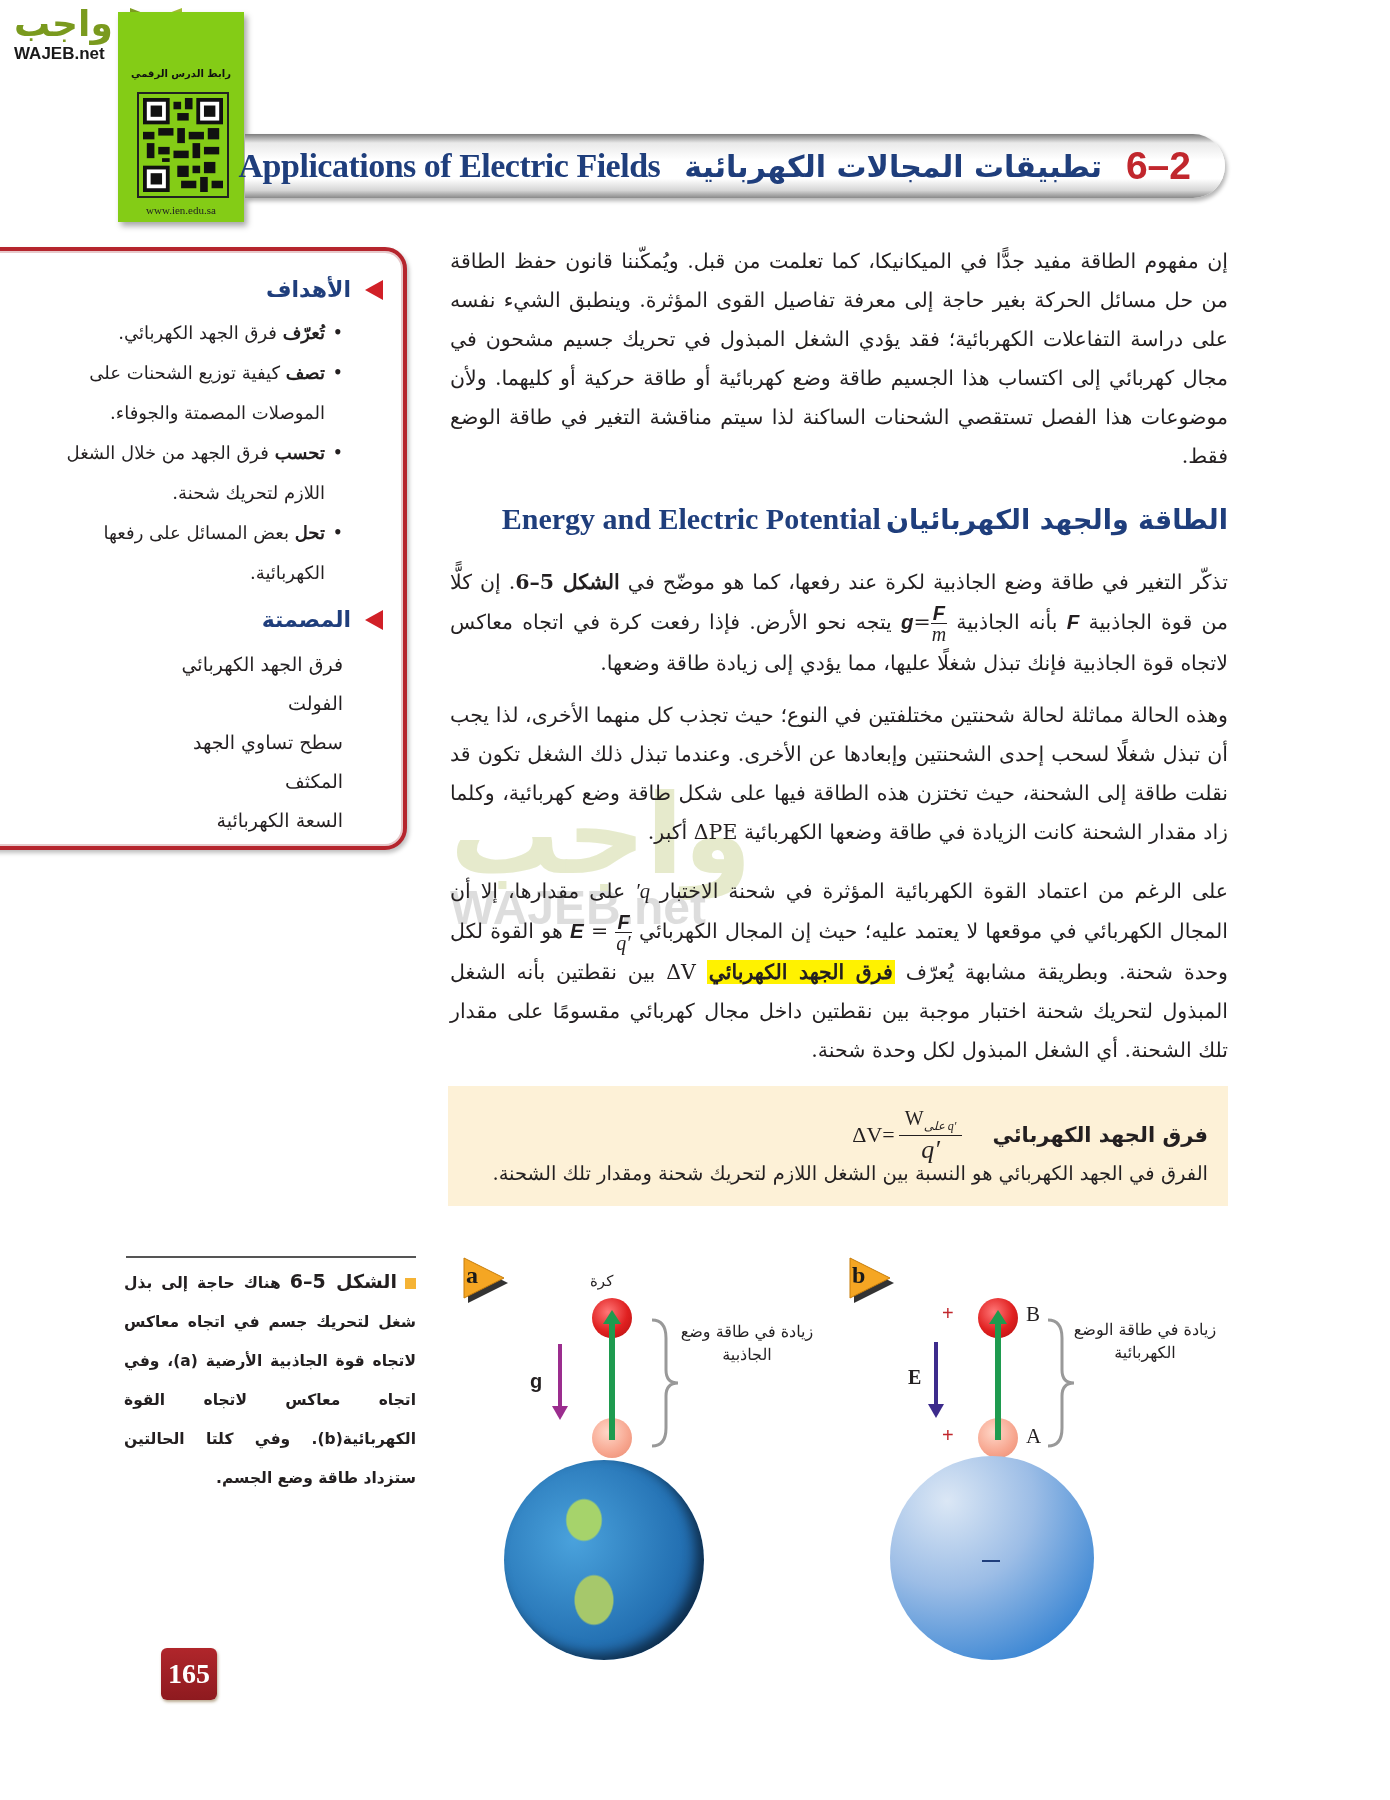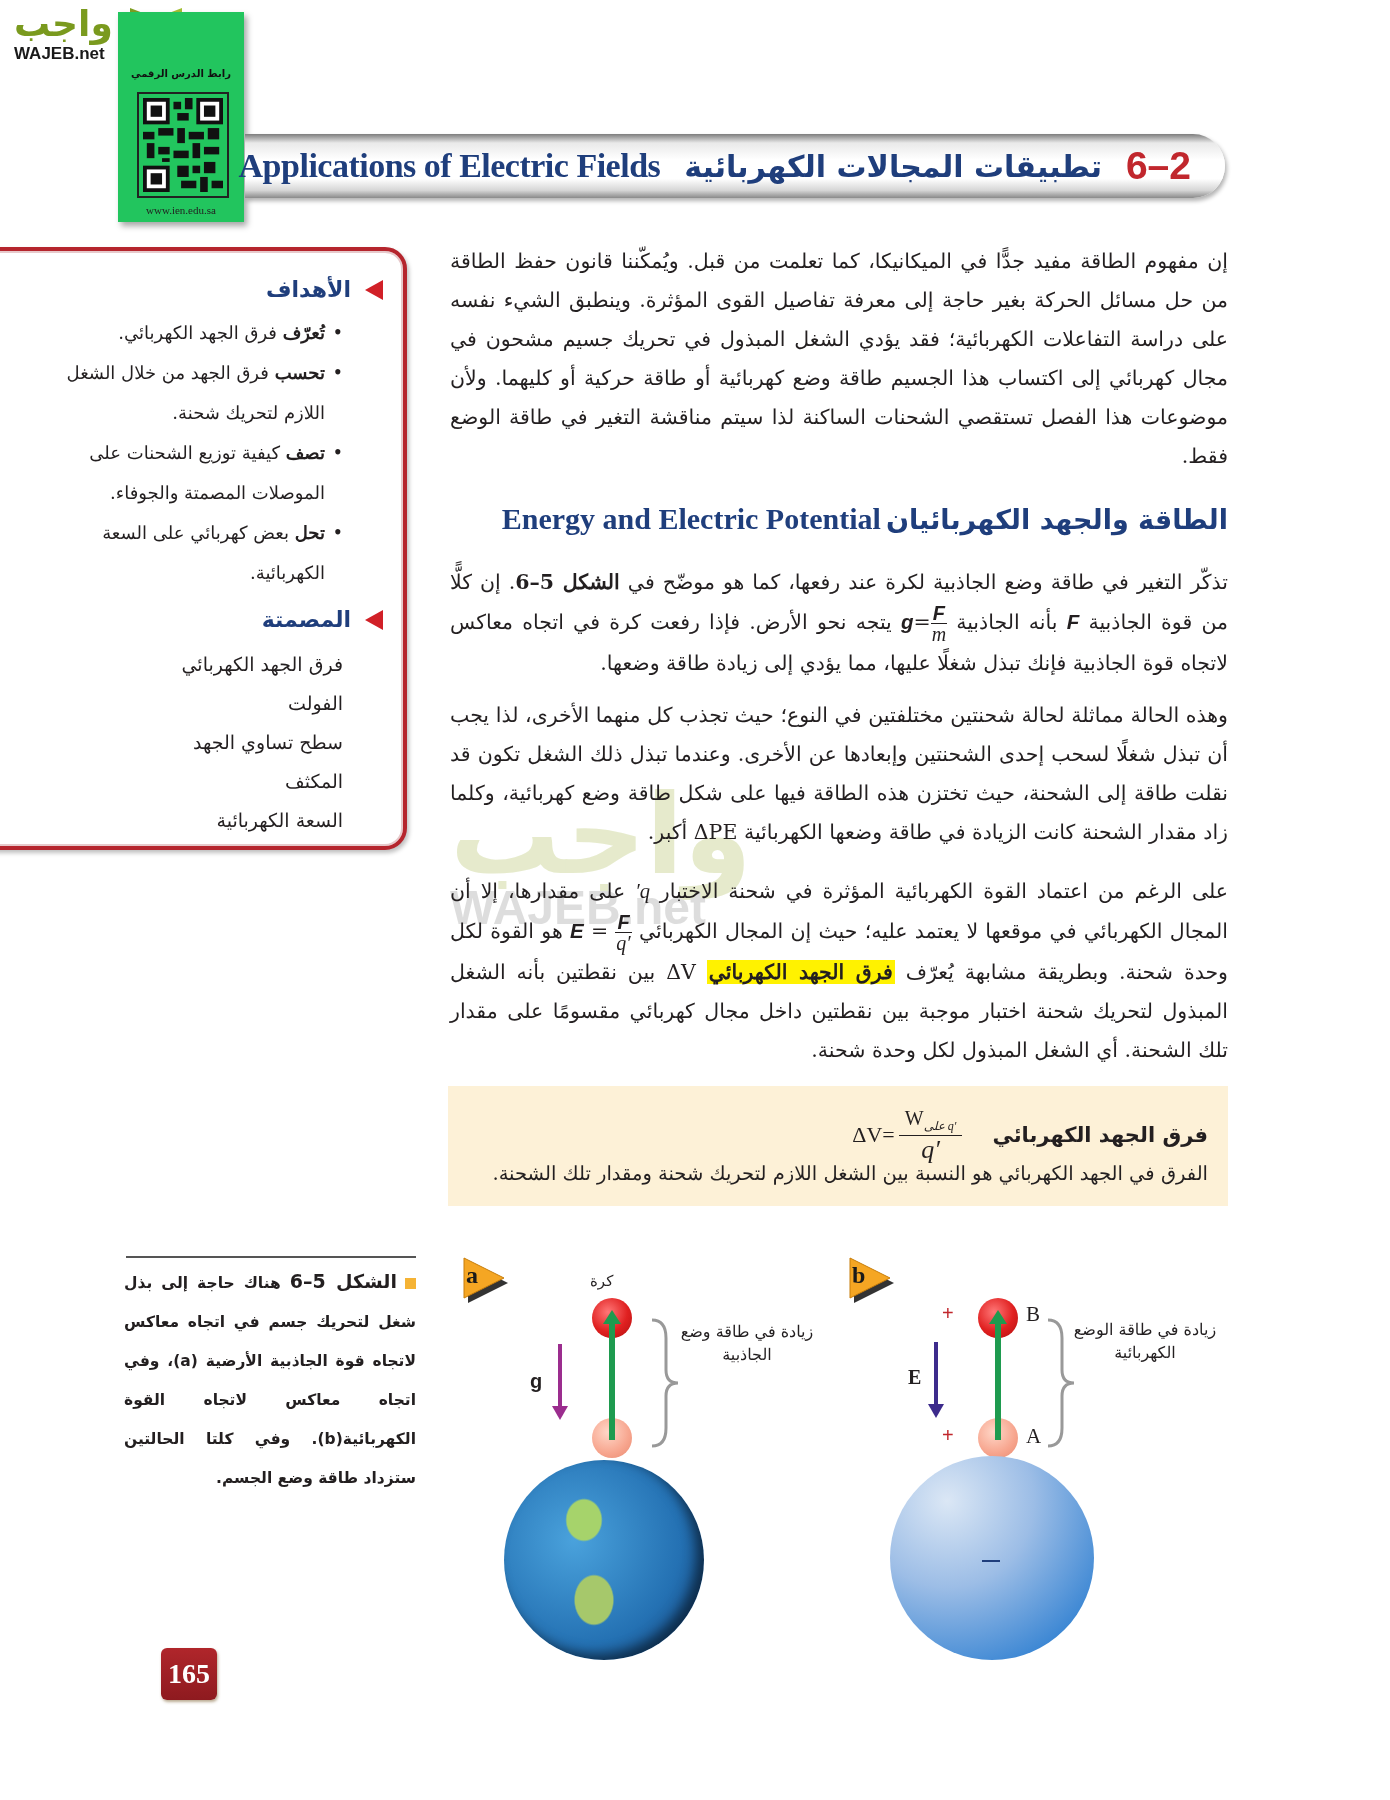--- a/index.html
+++ b/index.html
@@ -6,21 +6,21 @@
   html, body { width: 1390px; height: 1800px; background: #ffffff; overflow: hidden; }
   body { position: relative; font-family: "DejaVu Serif", serif; color: #231f20; }
 
   
   .logo { position: absolute; left: 10px; top: 6px; width: 180px; height: 62px; }
   .logo-ar { position: absolute; left: 4px; top: 0; font-family: "DejaVu Sans", sans-serif; font-weight: bold; font-size: 36px; color: #7a9a1e; direction: rtl; line-height: 36px; }
   .logo-en { position: absolute; left: 4px; top: 38px; font-family: "Liberation Sans", sans-serif; font-weight: bold; font-size: 17px; color: #1a1a1a; }
   .logo-book { position: absolute; left: 108px; top: 0; width: 76px; height: 60px; }
 
   
-  .qr-card { position: absolute; left: 118px; top: 12px; width: 126px; height: 210px; background: #22c55e; box-shadow: 3px 4px 6px rgba(0,0,0,0.35); }
+  .qr-card { position: absolute; left: 118px; top: 12px; width: 126px; height: 210px; background: #84cc16; box-shadow: 3px 4px 6px rgba(0,0,0,0.35); }
   .qr-label { position: absolute; top: 56px; width: 100%; text-align: center; font-family: "DejaVu Sans", sans-serif; font-size: 10px; font-weight: bold; direction: rtl; color: #111; }
   .qr-box { position: absolute; left: 19px; top: 80px; width: 92px; height: 106px; border: 2px solid #222; padding: 4px; }
   .qr-url { position: absolute; top: 192px; width: 100%; text-align: center; font-family: "Liberation Serif", serif; font-size: 11px; color: #222; }
 
   
   .title-bar { position: absolute; left: 245px; top: 134px; width: 980px; height: 64px;
     background: linear-gradient(#7d7d7d 0%, #e9e9e9 14%, #ffffff 40%, #ffffff 70%, #d6d6d6 88%, #8a8a8a 100%);
     border-radius: 0 34px 34px 0; box-shadow: 2px 3px 4px rgba(0,0,0,0.3); }
   .title-inner { position: absolute; right: 34px; top: 10px; display: flex; align-items: center; gap: 24px; white-space: nowrap; }
   .title-num { font-family: Liberation Sans, sans-serif; font-weight: bold; font-size: 39px; color: #c1272d; }
@@ -175,23 +175,23 @@
   </div>
 </div>
 
 <div class="sidebar">
   <div class="sb-head" style="top:26px;">
     <span class="sb-tri"></span>
     <span class="sb-head-text">الأهداف</span>
   </div>
   <div class="sb-list" style="top:62px;">
     <div class="sb-obj"><b>تُعرّف</b><span> فرق الجهد الكهربائي.</span></div>
+    <div class="sb-obj"><b>تصف</b><span> كيفية توزيع الشحنات على الموصلات المصمتة والجوفاء.</span></div>
     <div class="sb-obj"><b>تحسب</b><span> فرق الجهد من خلال الشغل اللازم لتحريك شحنة.</span></div>
-    <div class="sb-obj"><b>تصف</b><span> كيفية توزيع الشحنات على الموصلات المصمتة والجوفاء.</span></div>
-    <div class="sb-obj"><b>تحل</b><span> بعض كهربائي على السعة الكهربائية.</span></div>
+    <div class="sb-obj"><b>تحل</b><span> بعض المسائل على رفعها الكهربائية.</span></div>
   </div>
   <div class="sb-head" style="top:356px;">
     <span class="sb-tri"></span>
     <span class="sb-head-text">المصمتة</span>
   </div>
   <div class="sb-list sb-vocab" style="top:394px; right:60px;">
     <div>فرق الجهد الكهربائي</div>
     <div>الفولت</div>
     <div>سطح تساوي الجهد</div>
     <div>المكثف</div>

